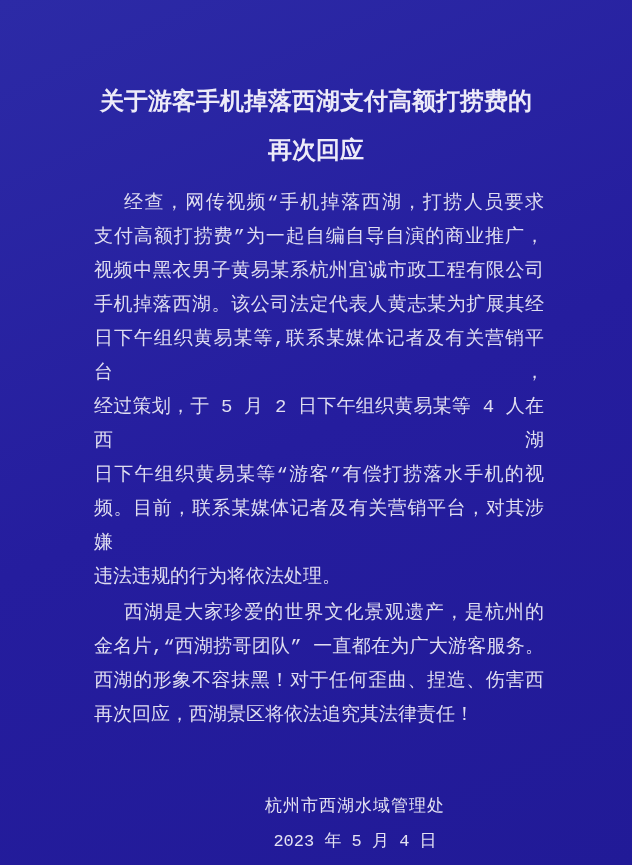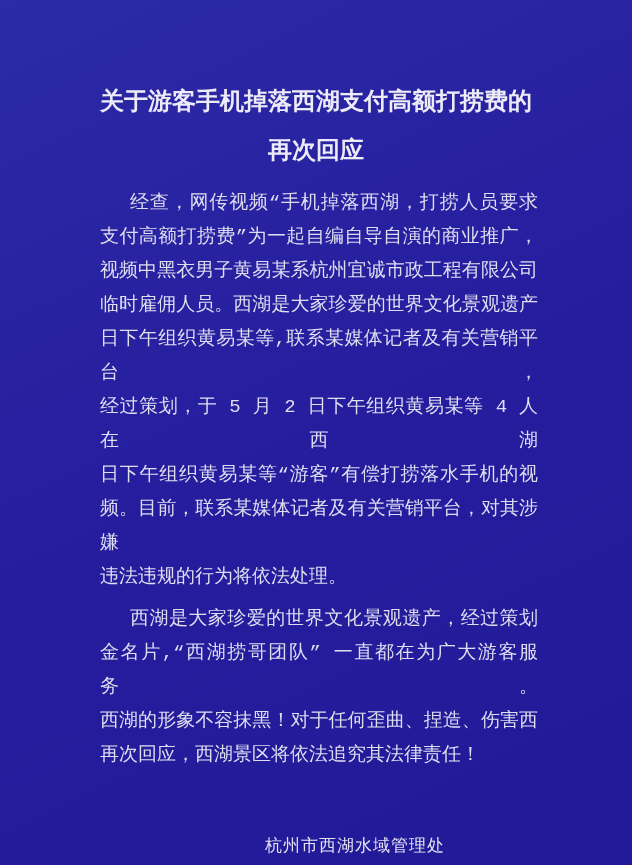--- a/index.html
+++ b/index.html
@@ -22,21 +22,21 @@
     text-align: center;
     font-size: 24px;
     line-height: 49px;
     font-weight: 700;
     color: #edebf8;
   }
   .t-line { display: block; }
   .doc-body {
     margin: 10px 86px 0 92px; 
   }
-  .para { margin: 8px; }
+  .para { margin: 2px; }
   .line {
     font-size: 19px;
     line-height: 34px;
     color: #dfddf0;
     text-align: justify;
     text-align-last: justify;
     text-justify: inter-character;
   }
   .line.first { text-indent: 30px; }
   .line.last  { text-align-last: left; }
@@ -58,30 +58,30 @@
     <span class="t-line">关于游客手机掉落西湖支付高额打捞费的</span>
     <span class="t-line">再次回应</span>
   </h1>
 
   <div class="doc-body">
 
     <div class="para">
       <div class="line first">经查，网传视频“手机掉落西湖，打捞人员要求</div>
       <div class="line">支付高额打捞费”为一起自编自导自演的商业推广，</div>
       <div class="line">视频中黑衣男子黄易某系杭州宜诚市政工程有限公司</div>
-      <div class="line">临时雇佣人员。西湖是大家珍爱的世界文化景观遗产</div>
+      <div class="line">手机掉落西湖。该公司法定代表人黄志某为扩展其经</div>
       <div class="line">日下午组织黄易某等,联系某媒体记者及有关营销平台，</div>
       <div class="line">经过策划，于 5 月 2 日下午组织黄易某等 4 人在西湖</div>
       <div class="line">日下午组织黄易某等“游客”有偿打捞落水手机的视</div>
       <div class="line">频。目前，联系某媒体记者及有关营销平台，对其涉嫌</div>
       <div class="line last">违法违规的行为将依法处理。</div>
     </div>
 
     <div class="para">
-      <div class="line first">西湖是大家珍爱的世界文化景观遗产，经过策划</div>
+      <div class="line first">西湖是大家珍爱的世界文化景观遗产，是杭州的</div>
       <div class="line">金名片,“西湖捞哥团队” 一直都在为广大游客服务。</div>
       <div class="line">西湖的形象不容抹黑！对于任何歪曲、捏造、伤害西</div>
       <div class="line last">再次回应，西湖景区将依法追究其法律责任！</div>
     </div>
 
   </div>
 
   <div class="footer">
     <div class="sign">杭州市西湖水域管理处</div>
     <div class="date">2023 年 5 月 4 日</div>

